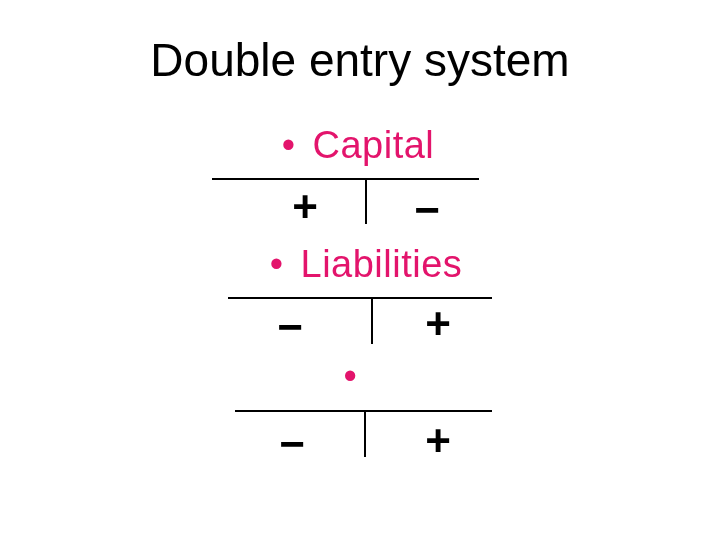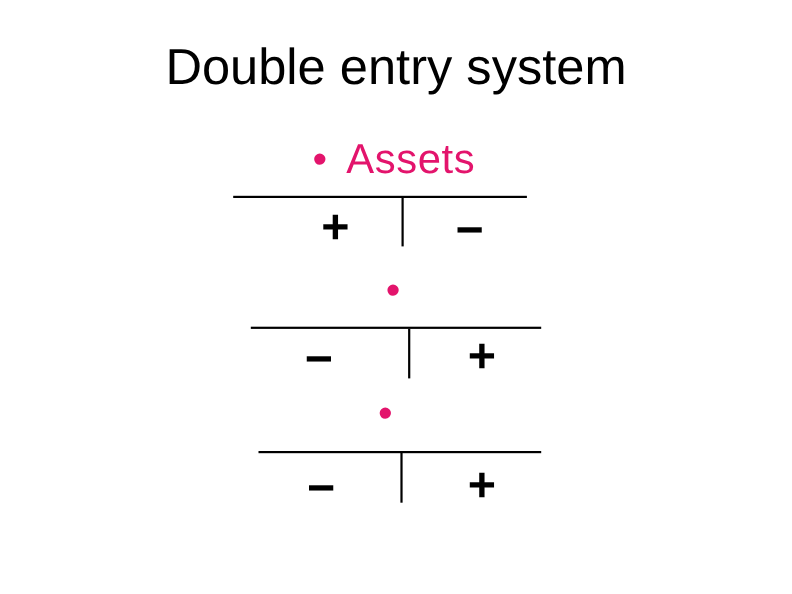--- a/index.html
+++ b/index.html
@@ -88,31 +88,32 @@
 </style>
 </head>
 <body>
 
 <div class="slide">
 
   <div class="slide-title">Double entry system</div>
 
   <div class="bullet-row row-assets">
     <span class="bullet-dot">•</span>
-    <span>Assets</span>
+    <span>Capital</span>
   </div>
   <div class="t-assets">
     <div class="sign sign-left">+</div>
     <div class="sign sign-right">−</div>
     <div class="hline"></div>
     <div class="vline"></div>
   </div>
 
   <div class="bullet-row row-liabilities">
     <span class="bullet-dot">•</span>
+    <span>Liabilities</span>
   </div>
   <div class="t-liabilities">
     <div class="sign sign-left">−</div>
     <div class="sign sign-right">+</div>
     <div class="hline"></div>
     <div class="vline"></div>
   </div>
 
   <div class="bullet-row row-capital">
     <span class="bullet-dot">•</span>

